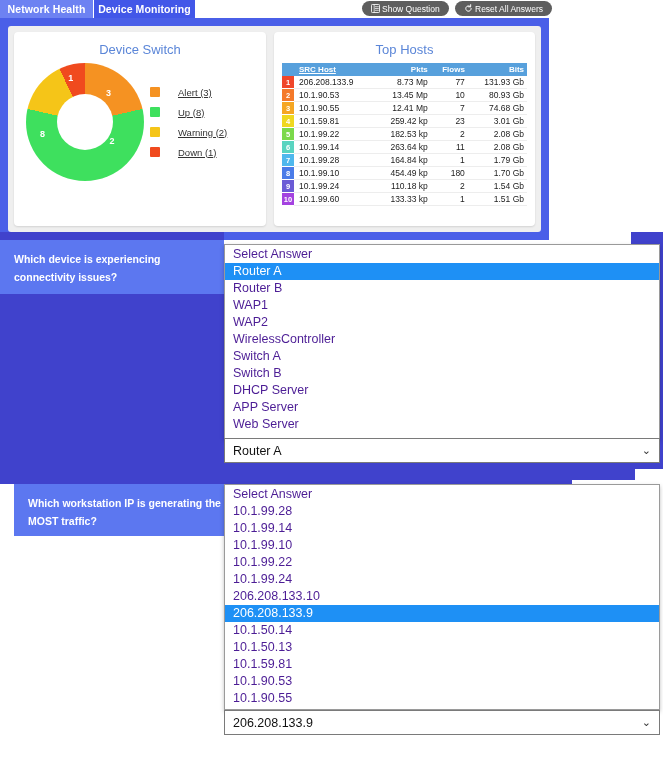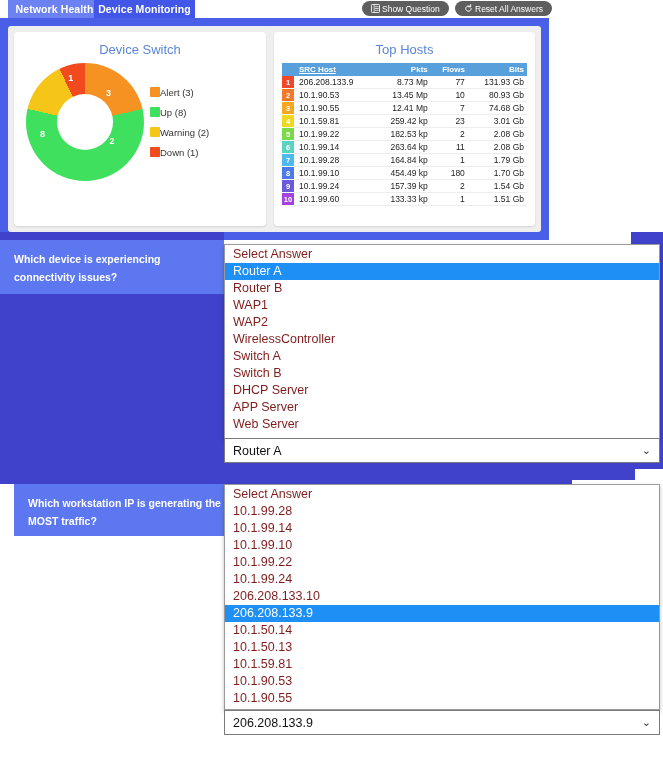--- a/index.html
+++ b/index.html
@@ -18,21 +18,21 @@
   #tabbar {
     position: absolute; left:0; top:0; width:663px; height:18px;
     background:#ffffff;
   }
   .tab {
     position:absolute; top:0; height:18px;
     display:flex; align-items:center; justify-content:center;
     font-size:10.5px; font-weight:bold; color:#ffffff;
     letter-spacing:0.1px;
   }
-  #tab-network { left:8px; width:94px; background:#6D82F2; border-right:1px solid #ffffff; }
+  #tab-network { left:0; width:94px; background:#6D82F2; border-right:1px solid #ffffff; }
   #tab-device  { left:94px; width:101px; background:#4257E8; }
   #tabbar-filler { position:absolute; left:195px; top:0; width:468px; height:18px; background:#ffffff; }
 
   .pillbtn {
     position:absolute; top:1px; height:15px;
     background:#5E5E5E; color:#ffffff;
     border-radius:8px;
     display:flex; align-items:center; gap:2px;
     padding:0 9px;
     font-size:8.5px; white-space:nowrap;
@@ -78,21 +78,21 @@
   }
   #donut-hole {
     position:absolute; left:50%; top:50%; transform:translate(-50%,-50%);
     width:56px; height:56px; border-radius:50%; background:#ffffff;
   }
   .slice-label {
     position:absolute; font-size:9px; color:#ffffff; font-weight:bold;
     transform:translate(-50%,-50%);
   }
   #legend { display:flex; flex-direction:column; gap:9px; font-size:9.5px; color:#333; }
-  .legend-row { display:flex; align-items:center; gap:0; }
+  .legend-row { display:flex; align-items:center; gap:18px;text-decoration:underline; }
   .legend-sw { width:10px; height:10px; border-radius:1px; flex:0 0 auto; }
 
   
   #hosts-table { width:100%; border-collapse:collapse; font-size:8.5px; }
   #hosts-table thead th {
     background:#57A0DC; color:#ffffff; font-size:8px; font-weight:bold;
     padding:2px 3px; text-align:right; white-space:nowrap;
   }
   #hosts-table thead th.th-rank { width:12px; padding:0; }
   #hosts-table thead th.th-host { text-align:left; padding-left:5px;text-decoration:underline; }
@@ -135,21 +135,21 @@
   .dd-open {
     position:absolute;
     background:#ffffff;
     border:1px solid #9A9A9A;
     box-shadow:0 2px 4px rgba(0,0,0,.25);
     padding:1px 0;
     z-index:30;
   }
   .dd-opt {
     font-size:12.5px; line-height:17px; height:17px;
-    padding:0 0 0 8px; color:#7f1d1d; white-space:nowrap;
+    padding:0 0 0 8px; color:#4c1d95; white-space:nowrap;
   }
   .dd-opt.sel { background:#1E90F5; color:#ffffff; }
 
   .select-closed {
     position:absolute;
     background:#ffffff;
     border:1px solid #7A7A7A;
     height:25px;
     display:flex; align-items:center;
     padding:0 8px;
@@ -299,21 +299,21 @@
             <tr>
               <td class="td-rank" style="background:#4A7BE8">8</td>
               <td class="td-host">10.1.99.10</td>
               <td>454.49 kp</td>
               <td>180</td>
               <td>1.70 Gb</td>
             </tr>
             <tr>
               <td class="td-rank" style="background:#6B5BD6">9</td>
               <td class="td-host">10.1.99.24</td>
-              <td>157.39 kp</td>
+              <td>110.18 kp</td>
               <td>2</td>
               <td>1.54 Gb</td>
             </tr>
             <tr>
               <td class="td-rank" style="background:#A442E0">10</td>
               <td class="td-host">10.1.99.60</td>
               <td>133.33 kp</td>
               <td>1</td>
               <td>1.51 Gb</td>
             </tr>

